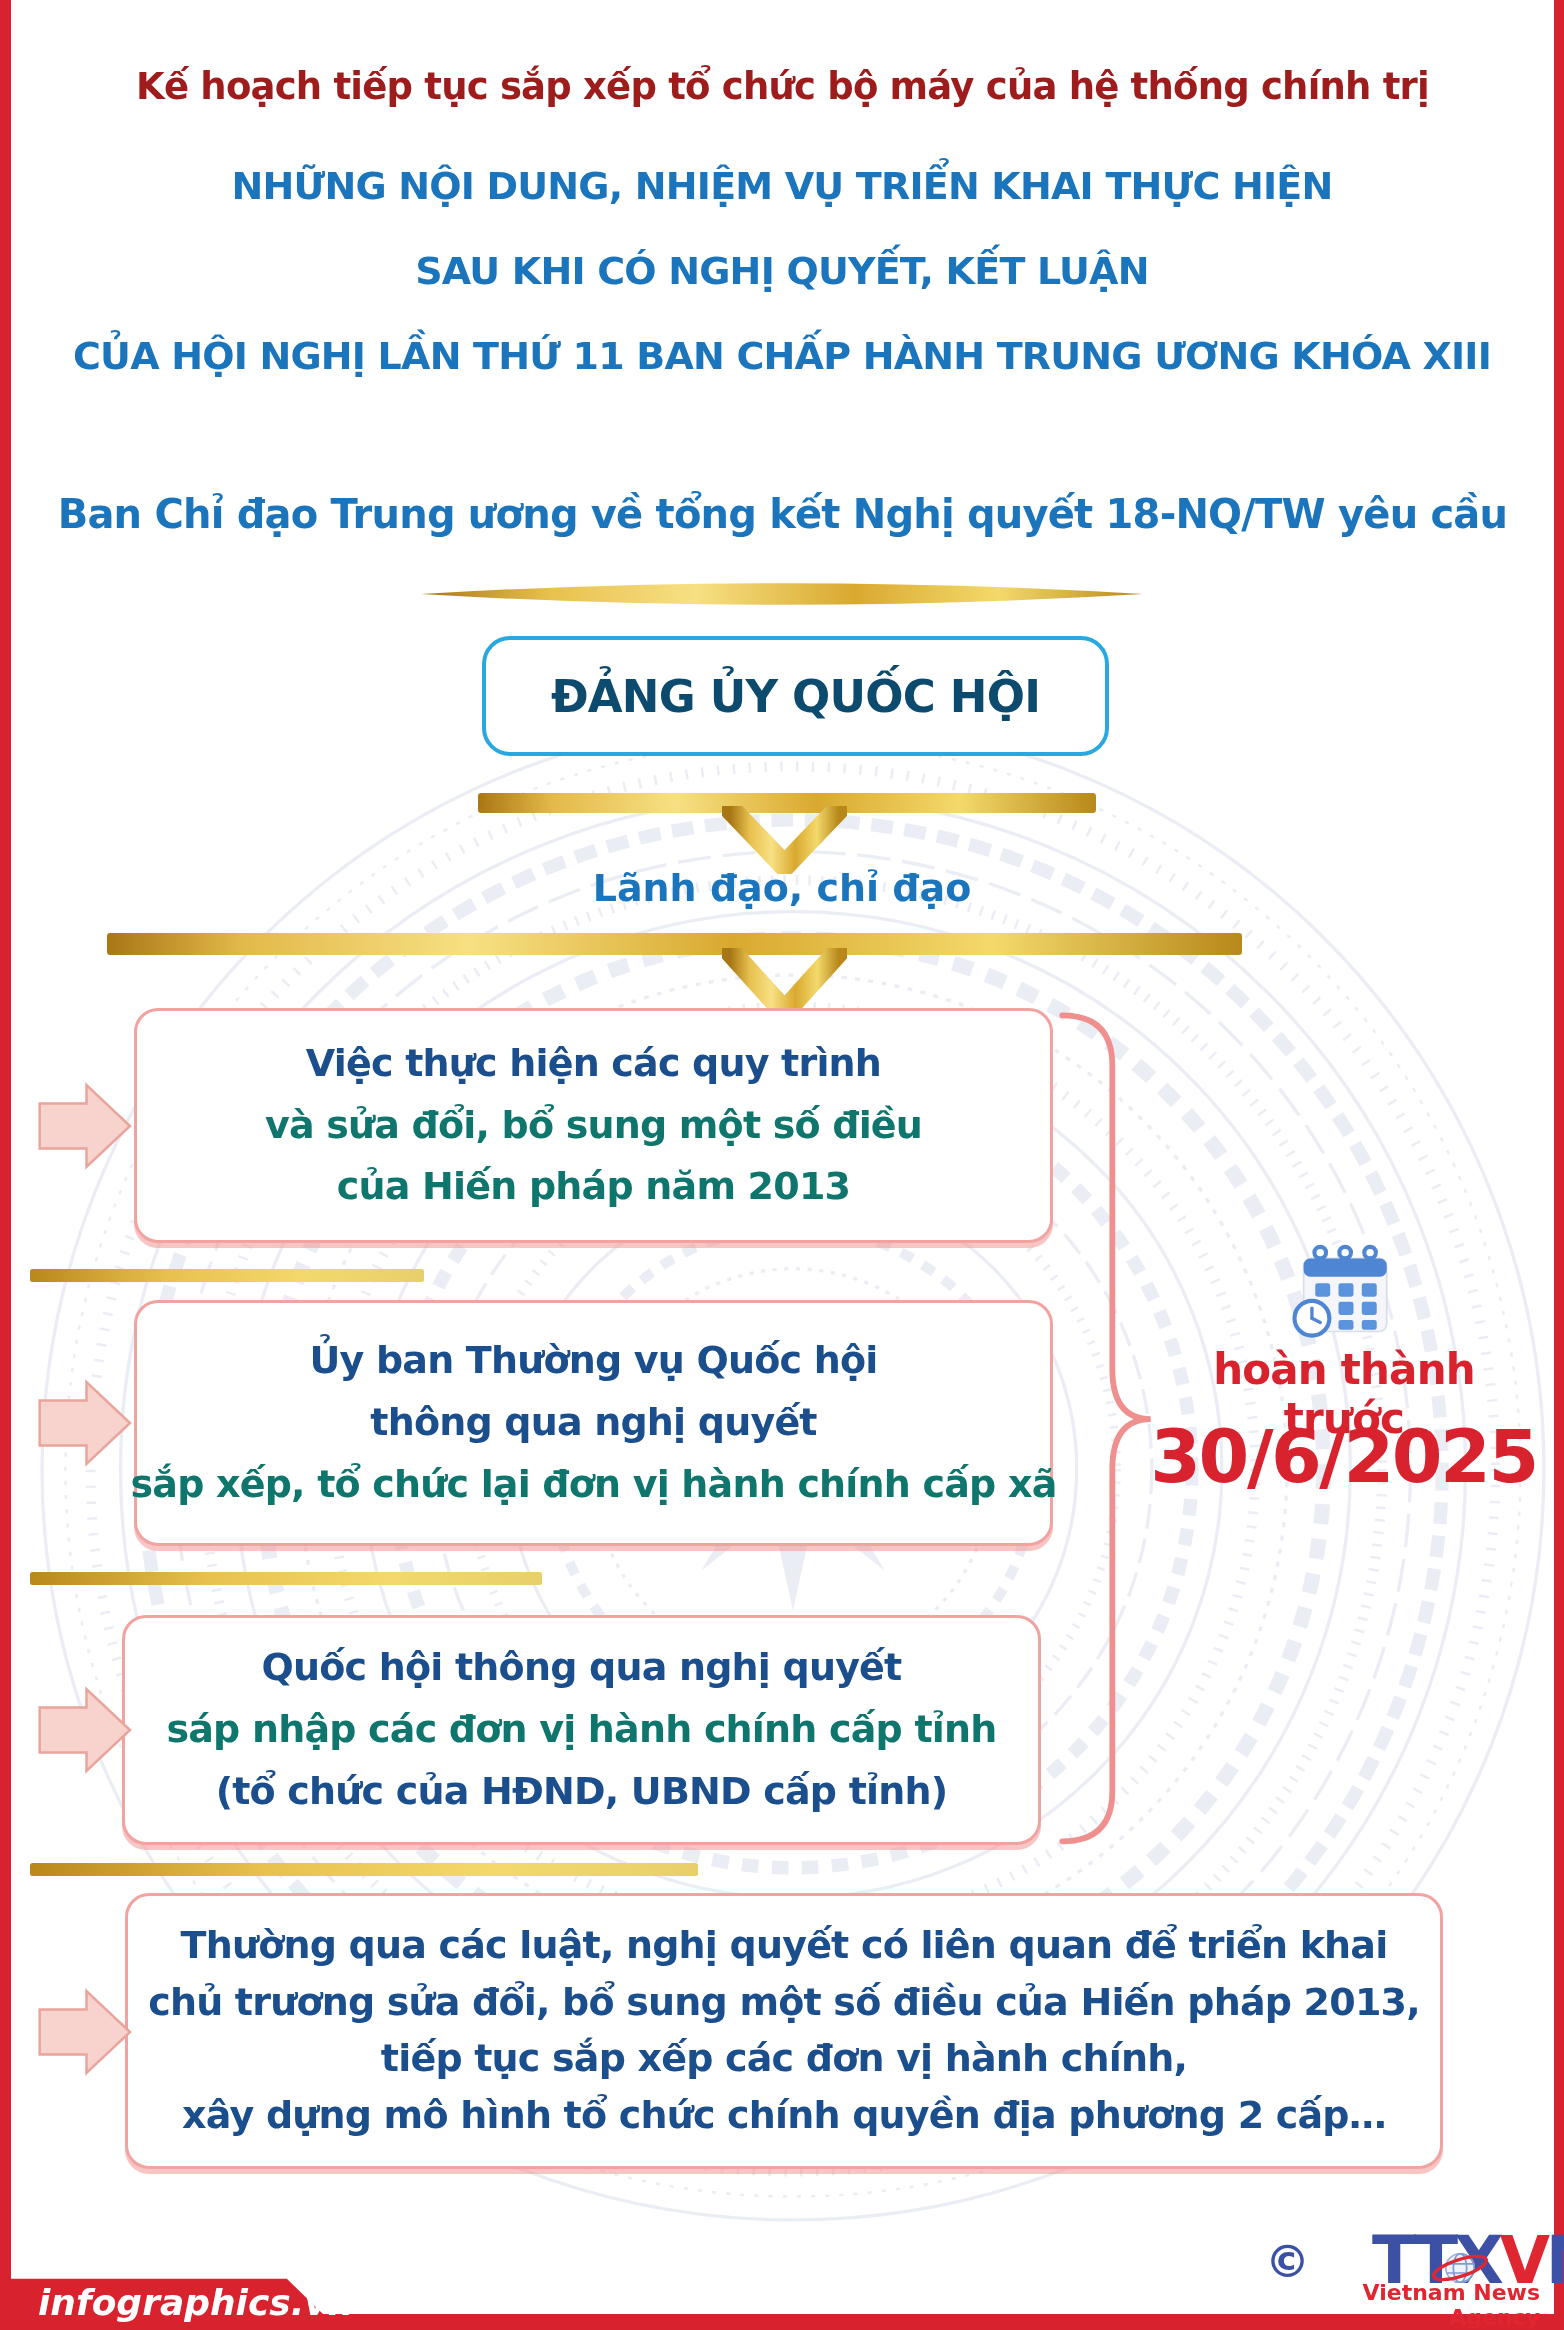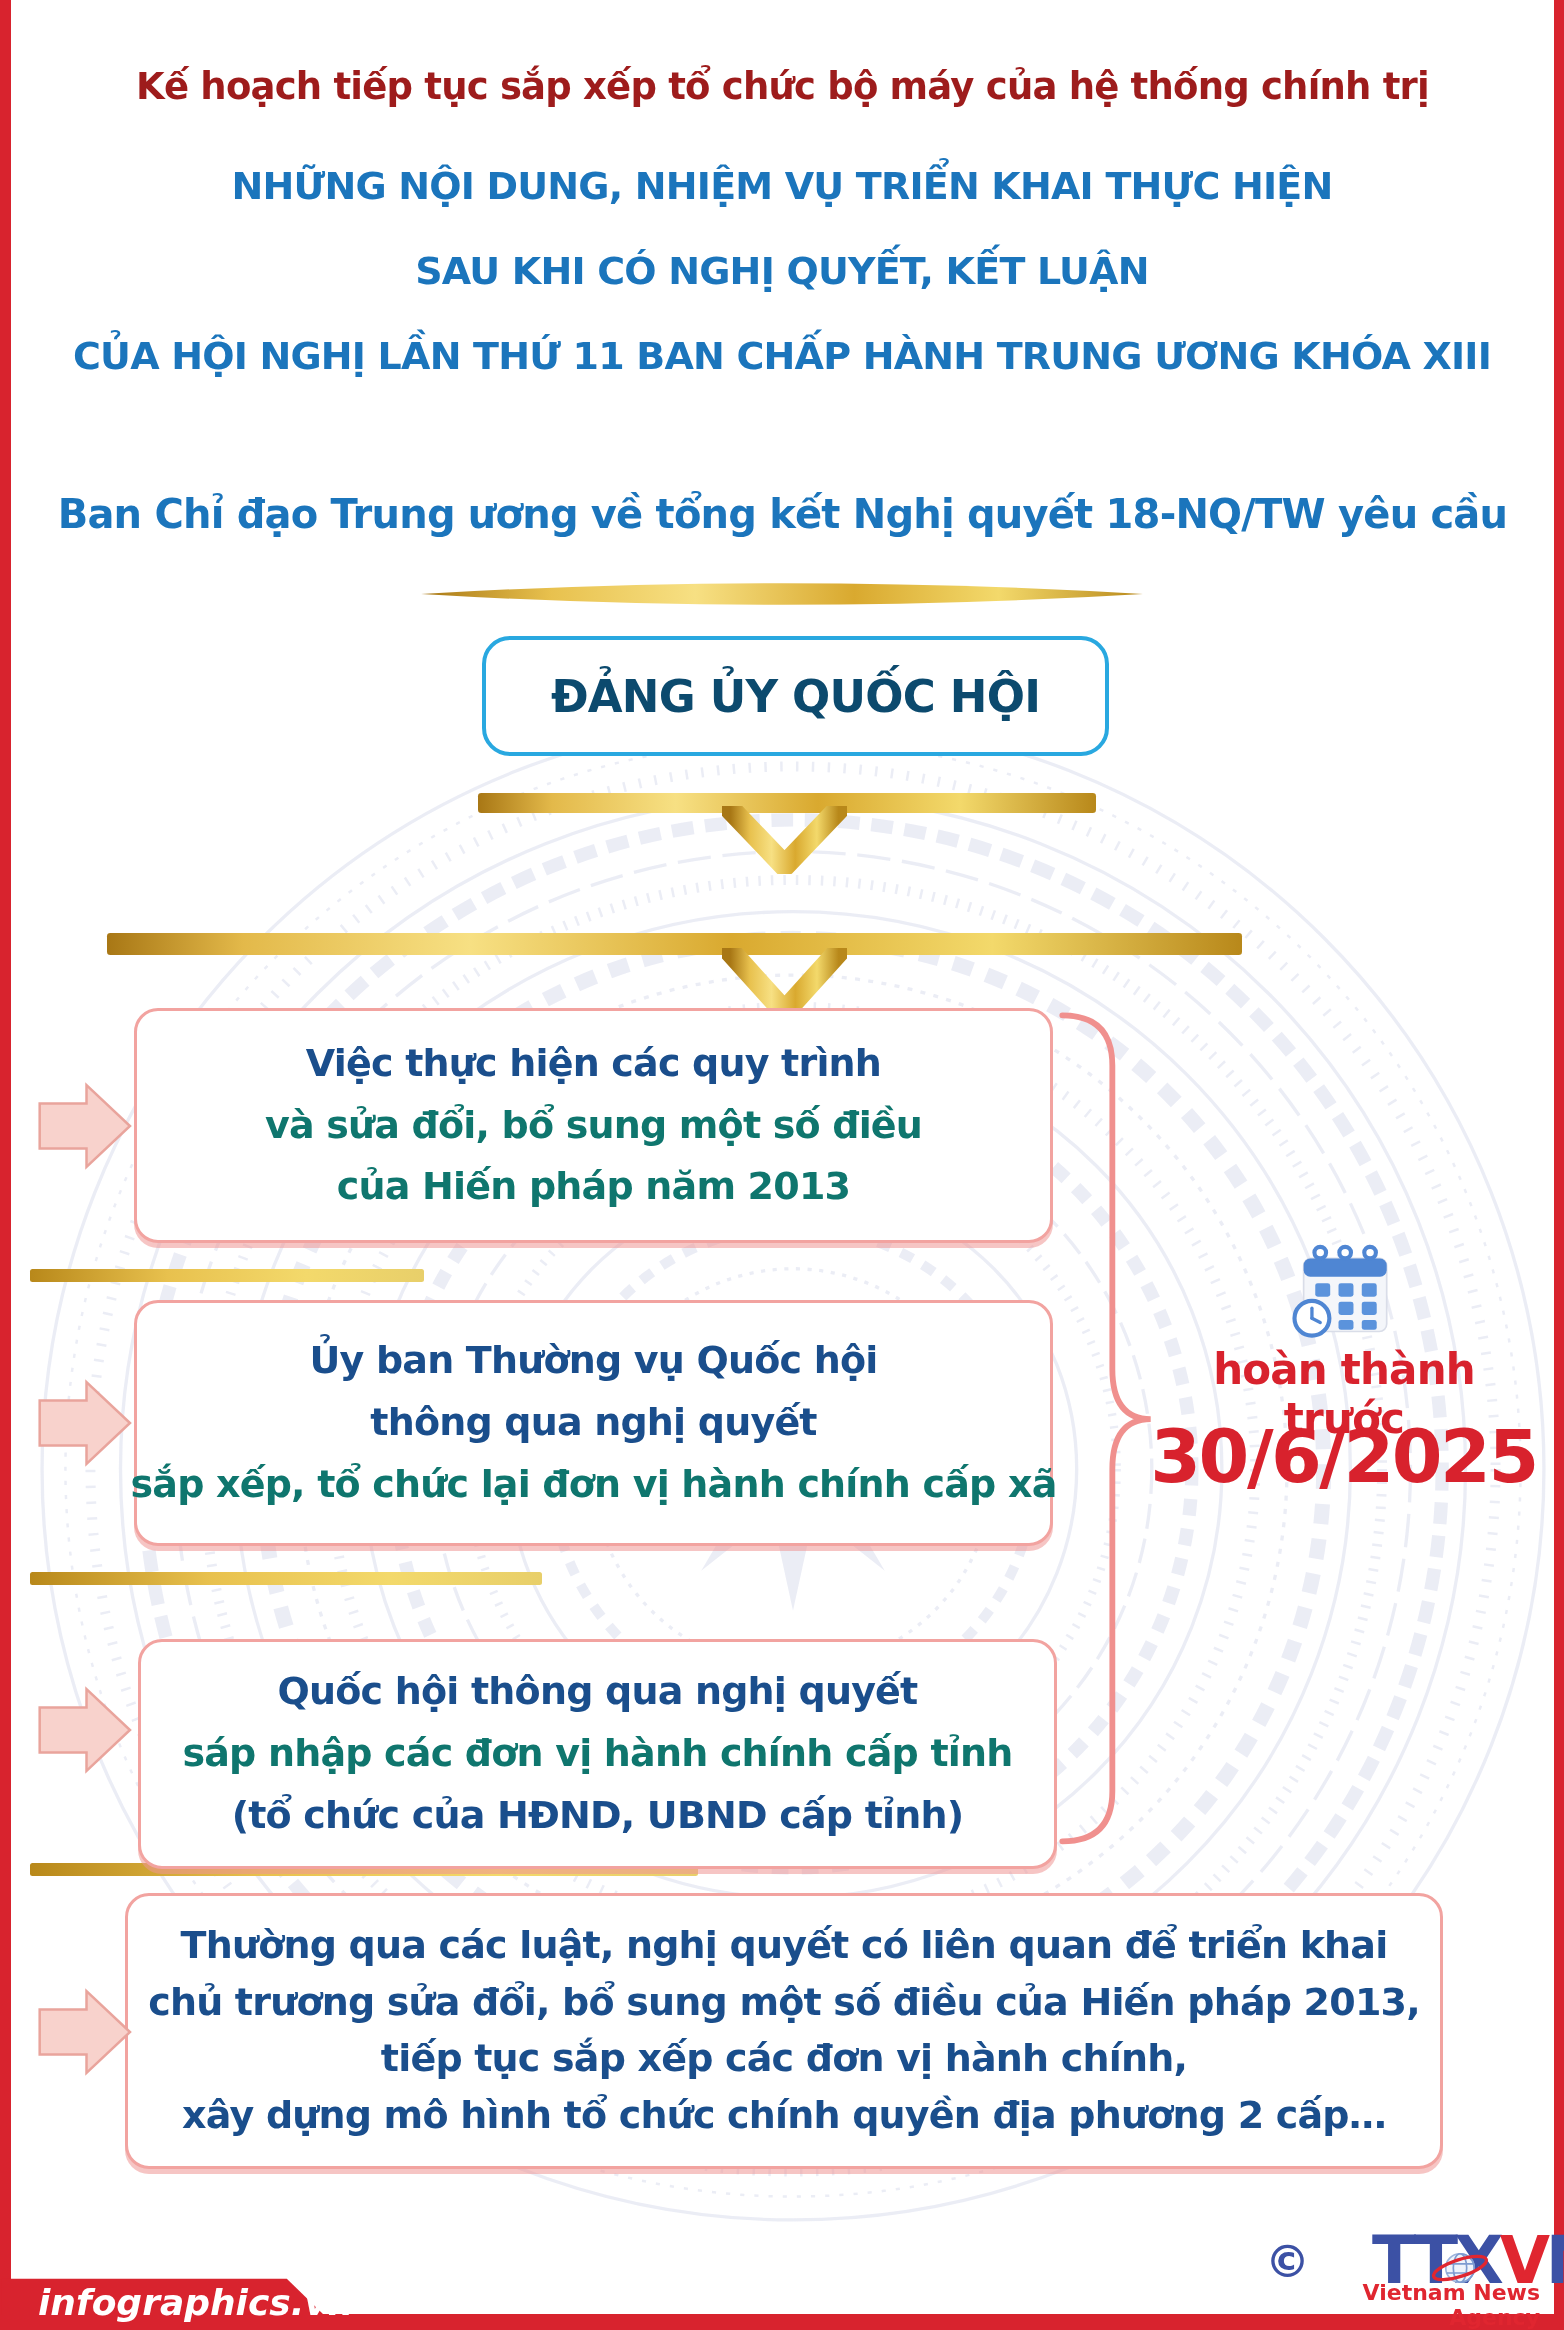--- a/index.html
+++ b/index.html
@@ -26,21 +26,21 @@
   .sepB{left:30px;top:1572px;width:512px;}
   .sepC{left:30px;top:1863px;width:668px;}
   
   .orgbox{left:482px;top:636px;width:619px;height:112px;background:#fff;border:4.2px solid #29a8e0;border-radius:28px;display:flex;align-items:center;justify-content:center;}
   .orgbox span{font-size:45px;font-weight:bold;color:#0c4a6e;letter-spacing:-0.8px;}
   .action{left:33px;top:866px;width:1498px;font-size:38px;font-weight:bold;color:#1b75bc;}
   
   .card{background:#ffffff;border:3.3px solid #f2a3a0;border-radius:24px;box-shadow:0 5px 0 rgba(238,150,148,.55);display:flex;flex-direction:column;align-items:center;justify-content:center;row-gap:22px;z-index:3;}
   .c1{left:134px;top:1008px;width:913px;height:229px;}
   .c2{left:134px;top:1300px;width:913px;height:240px;}
-  .c3{left:138px;top:1615px;width:913px;height:224px;margin-top:24px;}
+  .c3{left:122px;top:1615px;width:913px;height:224px;}
   .c4{left:125px;top:1893px;width:1312px;height:270px;row-gap:16.7px;}
   .card .ln{font-size:38px;font-weight:bold;white-space:nowrap;letter-spacing:-0.8px;line-height:1.05;}
   .line-blue{color:#1a4e8c;}
   .line-red{color:#0f766e;}
   .sm{font-size:33px;}
   
   .dl-label{left:1152px;top:1345px;width:384px;font-size:42px;font-weight:bold;color:#d8222d;letter-spacing:-0.8px;}
   .dl-date{left:1135px;top:1414px;width:417px;font-size:73px;font-weight:bold;color:#d8222d;letter-spacing:-2.5px;}
   
   .site{left:38px;top:2282px;width:284px;font-size:36px;font-weight:bold;font-style:italic;color:#ffffff;z-index:6;text-align:center;}
@@ -106,20 +106,21 @@
   </svg>
 
   <div class="abs orgbox z2">
     <span>ĐẢNG ỦY QUỐC HỘI</span>
   </div>
 
   <div class="abs goldbar r1 z2"></div>
   <svg class="abs z2" style="left:722px;top:806px;" width="125" height="68" viewBox="0 0 150 82">
     <polyline points="10,4 75,72 140,4" fill="none" stroke="url(#gold)" stroke-width="26" stroke-linecap="round" stroke-linejoin="round"></polyline>
   </svg>
+  <div class="abs action ctr z2">Lãnh đạo, chỉ đạo</div>
 
   <div class="abs goldbar r2 z2"></div>
   <svg class="abs z2" style="left:722px;top:948px;" width="125" height="72" viewBox="0 0 150 86">
     <polyline points="10,4 75,76 140,4" fill="none" stroke="url(#gold)" stroke-width="26" stroke-linecap="round" stroke-linejoin="round"></polyline>
   </svg>
 
   <div class="abs card c1">
     <div class="ln line-blue">Việc thực hiện các quy trình</div>
     <div class="ln line-red">và sửa đổi, bổ sung một số điều</div>
     <div class="ln line-red">của Hiến pháp năm 2013</div>

